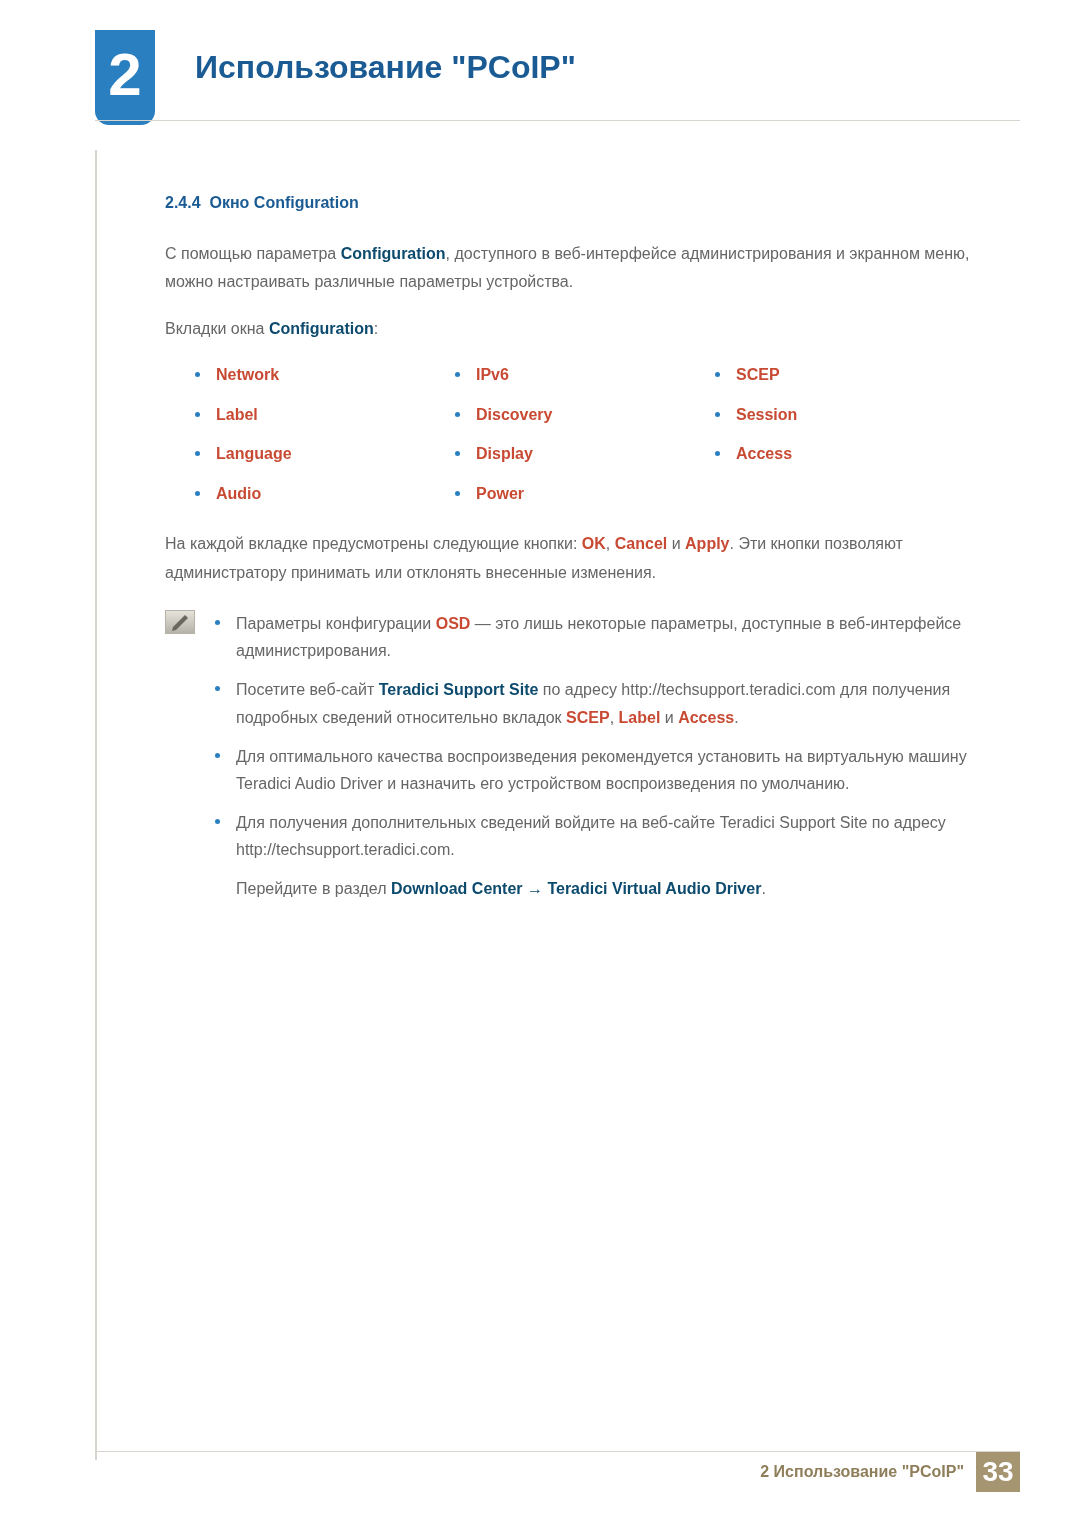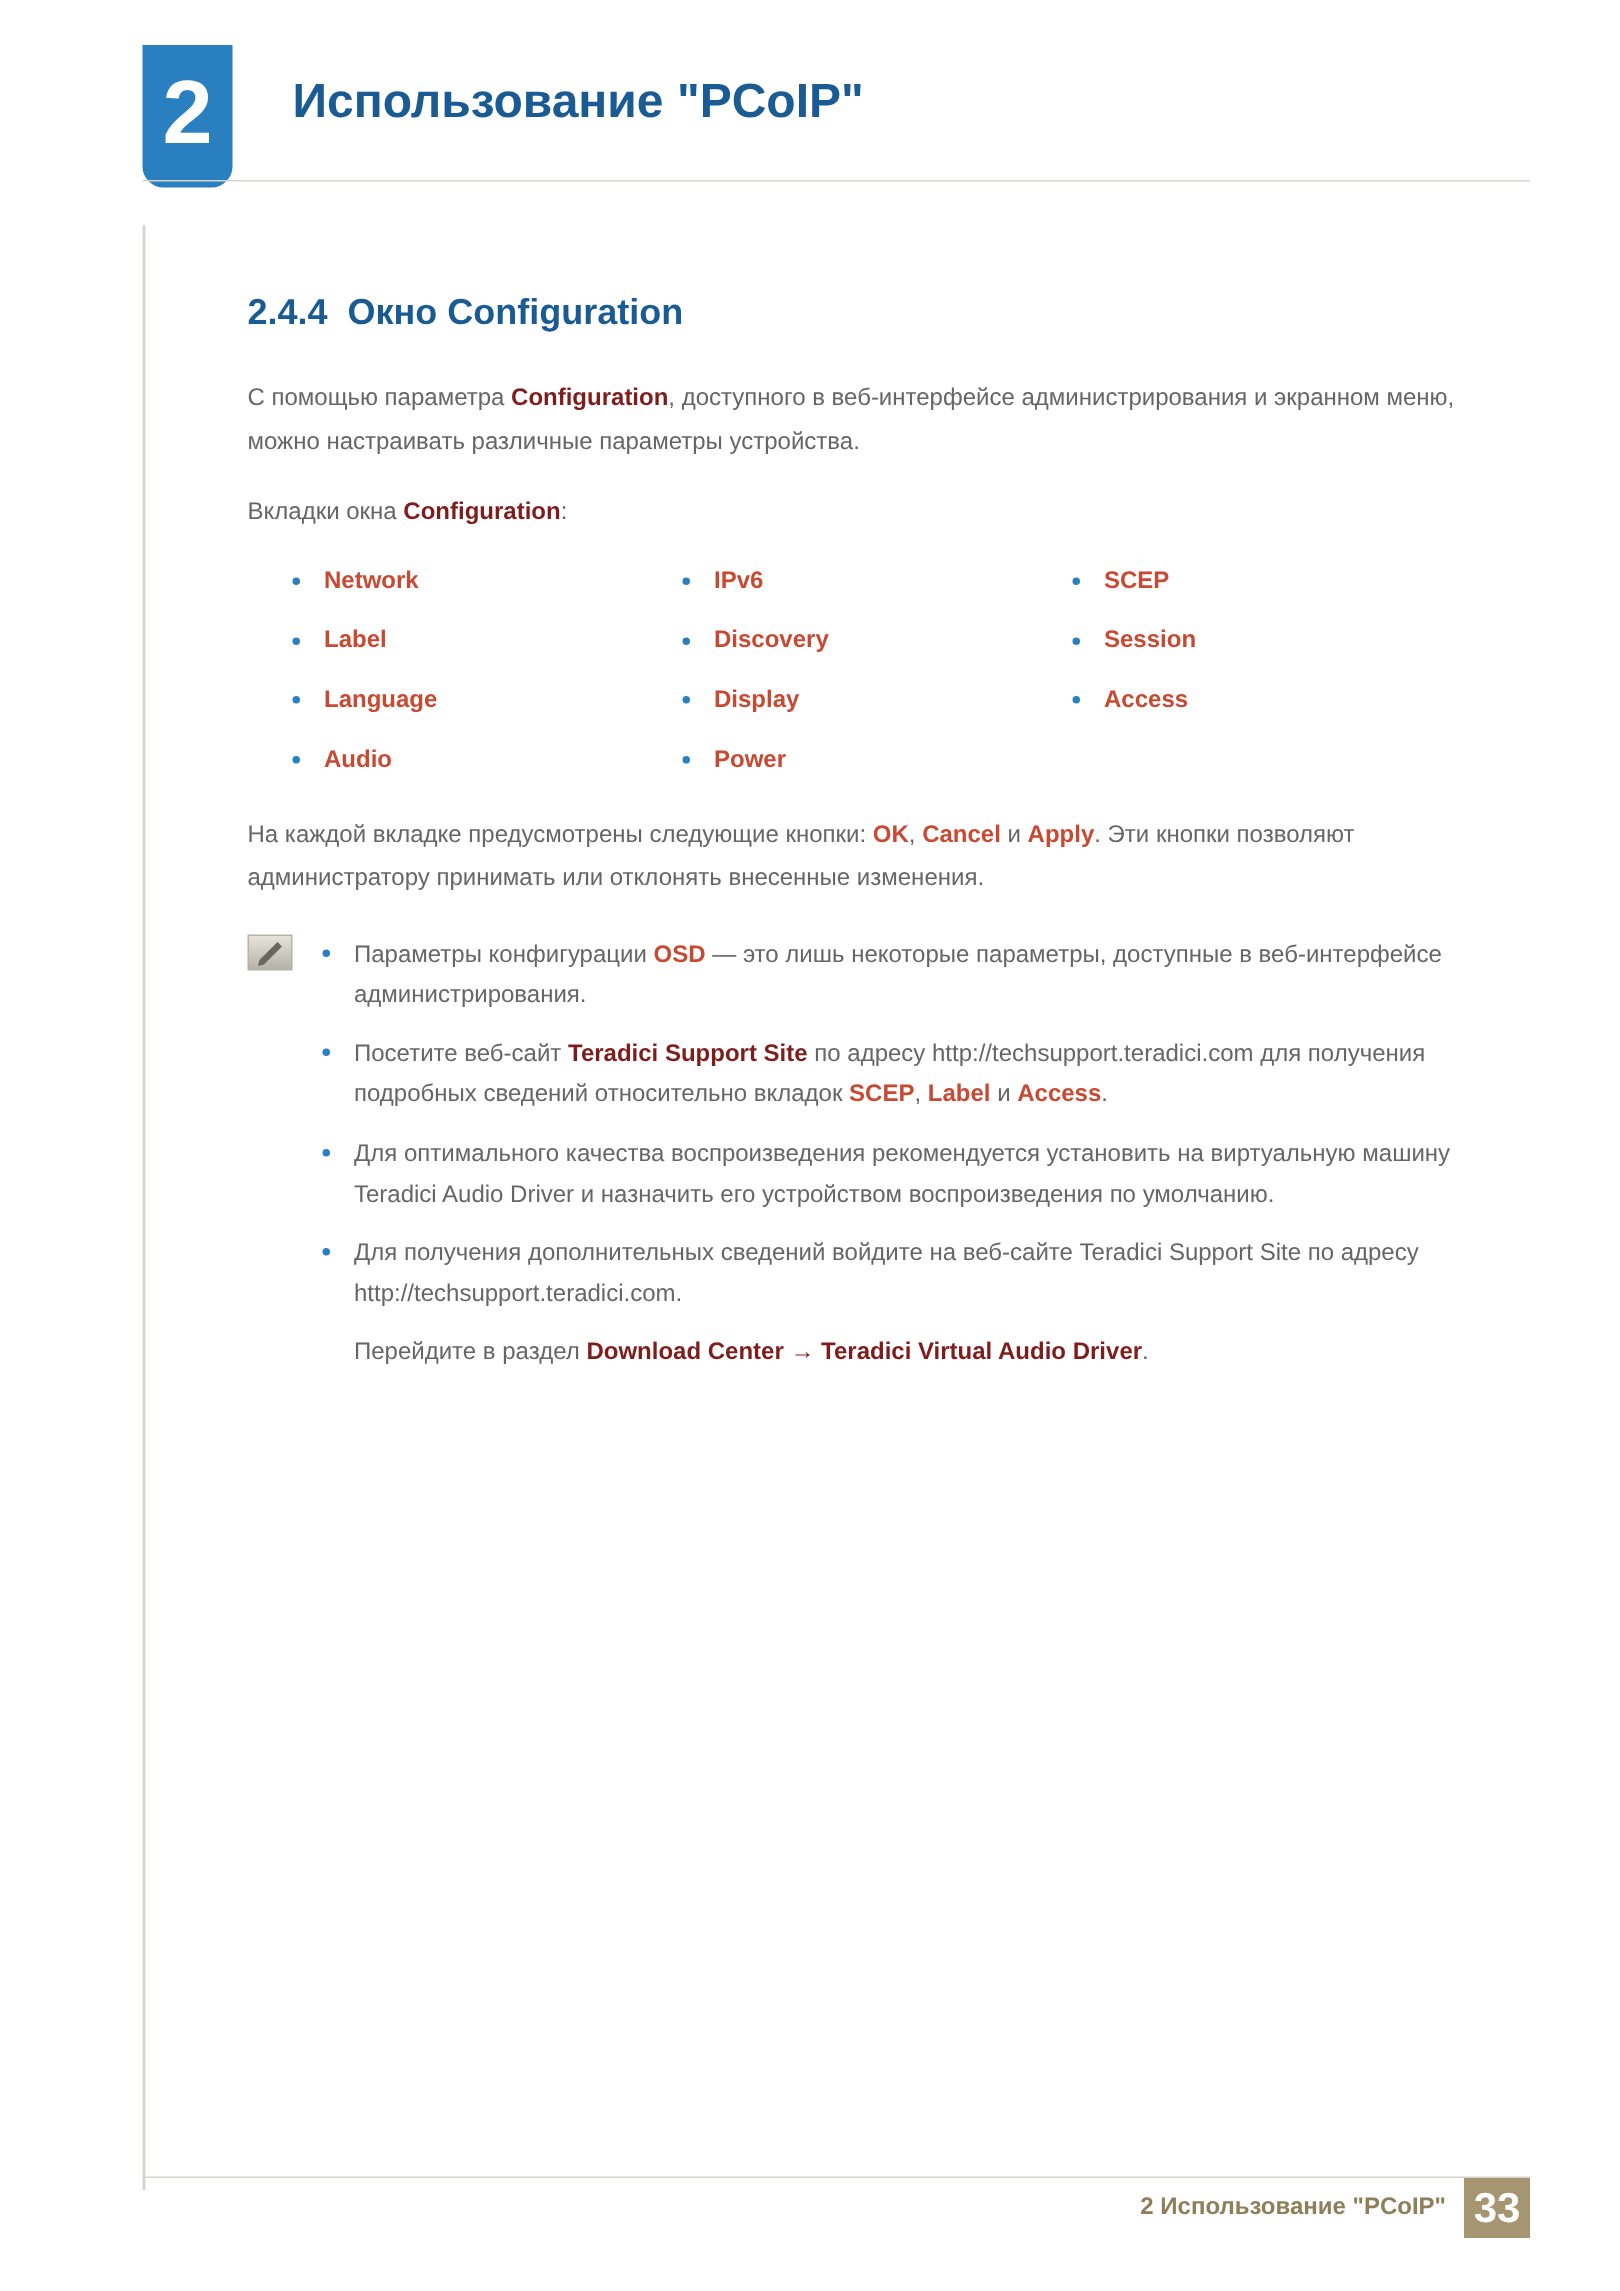--- a/index.html
+++ b/index.html
@@ -63,30 +63,30 @@
     font-weight: bold;
   }
   .content {
     position: absolute;
     left: 165px;
     top: 190px;
     width: 810px;
   }
   .section-heading {
     color: #1b5b94;
-    font-size: 24px;
+    font-size: 16px;
     font-weight: bold;
     margin-bottom: 24px;
   }
   .para {
     color: #666;
     margin-bottom: 18px;
     line-height: 1.8;
   }
-  .bold-black { color: #7f1d1d; font-weight: bold; }
+  .bold-black { color: #0c4a6e; font-weight: bold; }
   .red-bold { color: #c84a33; font-weight: bold; }
   .tab-grid {
     display: grid;
     grid-template-columns: 260px 260px 260px;
     column-gap: 0;
     row-gap: 14px;
     margin: 10px 0 24px 30px;
   }
   .tab-cell { display: flex; align-items: center; }
   .bullet-dot {

